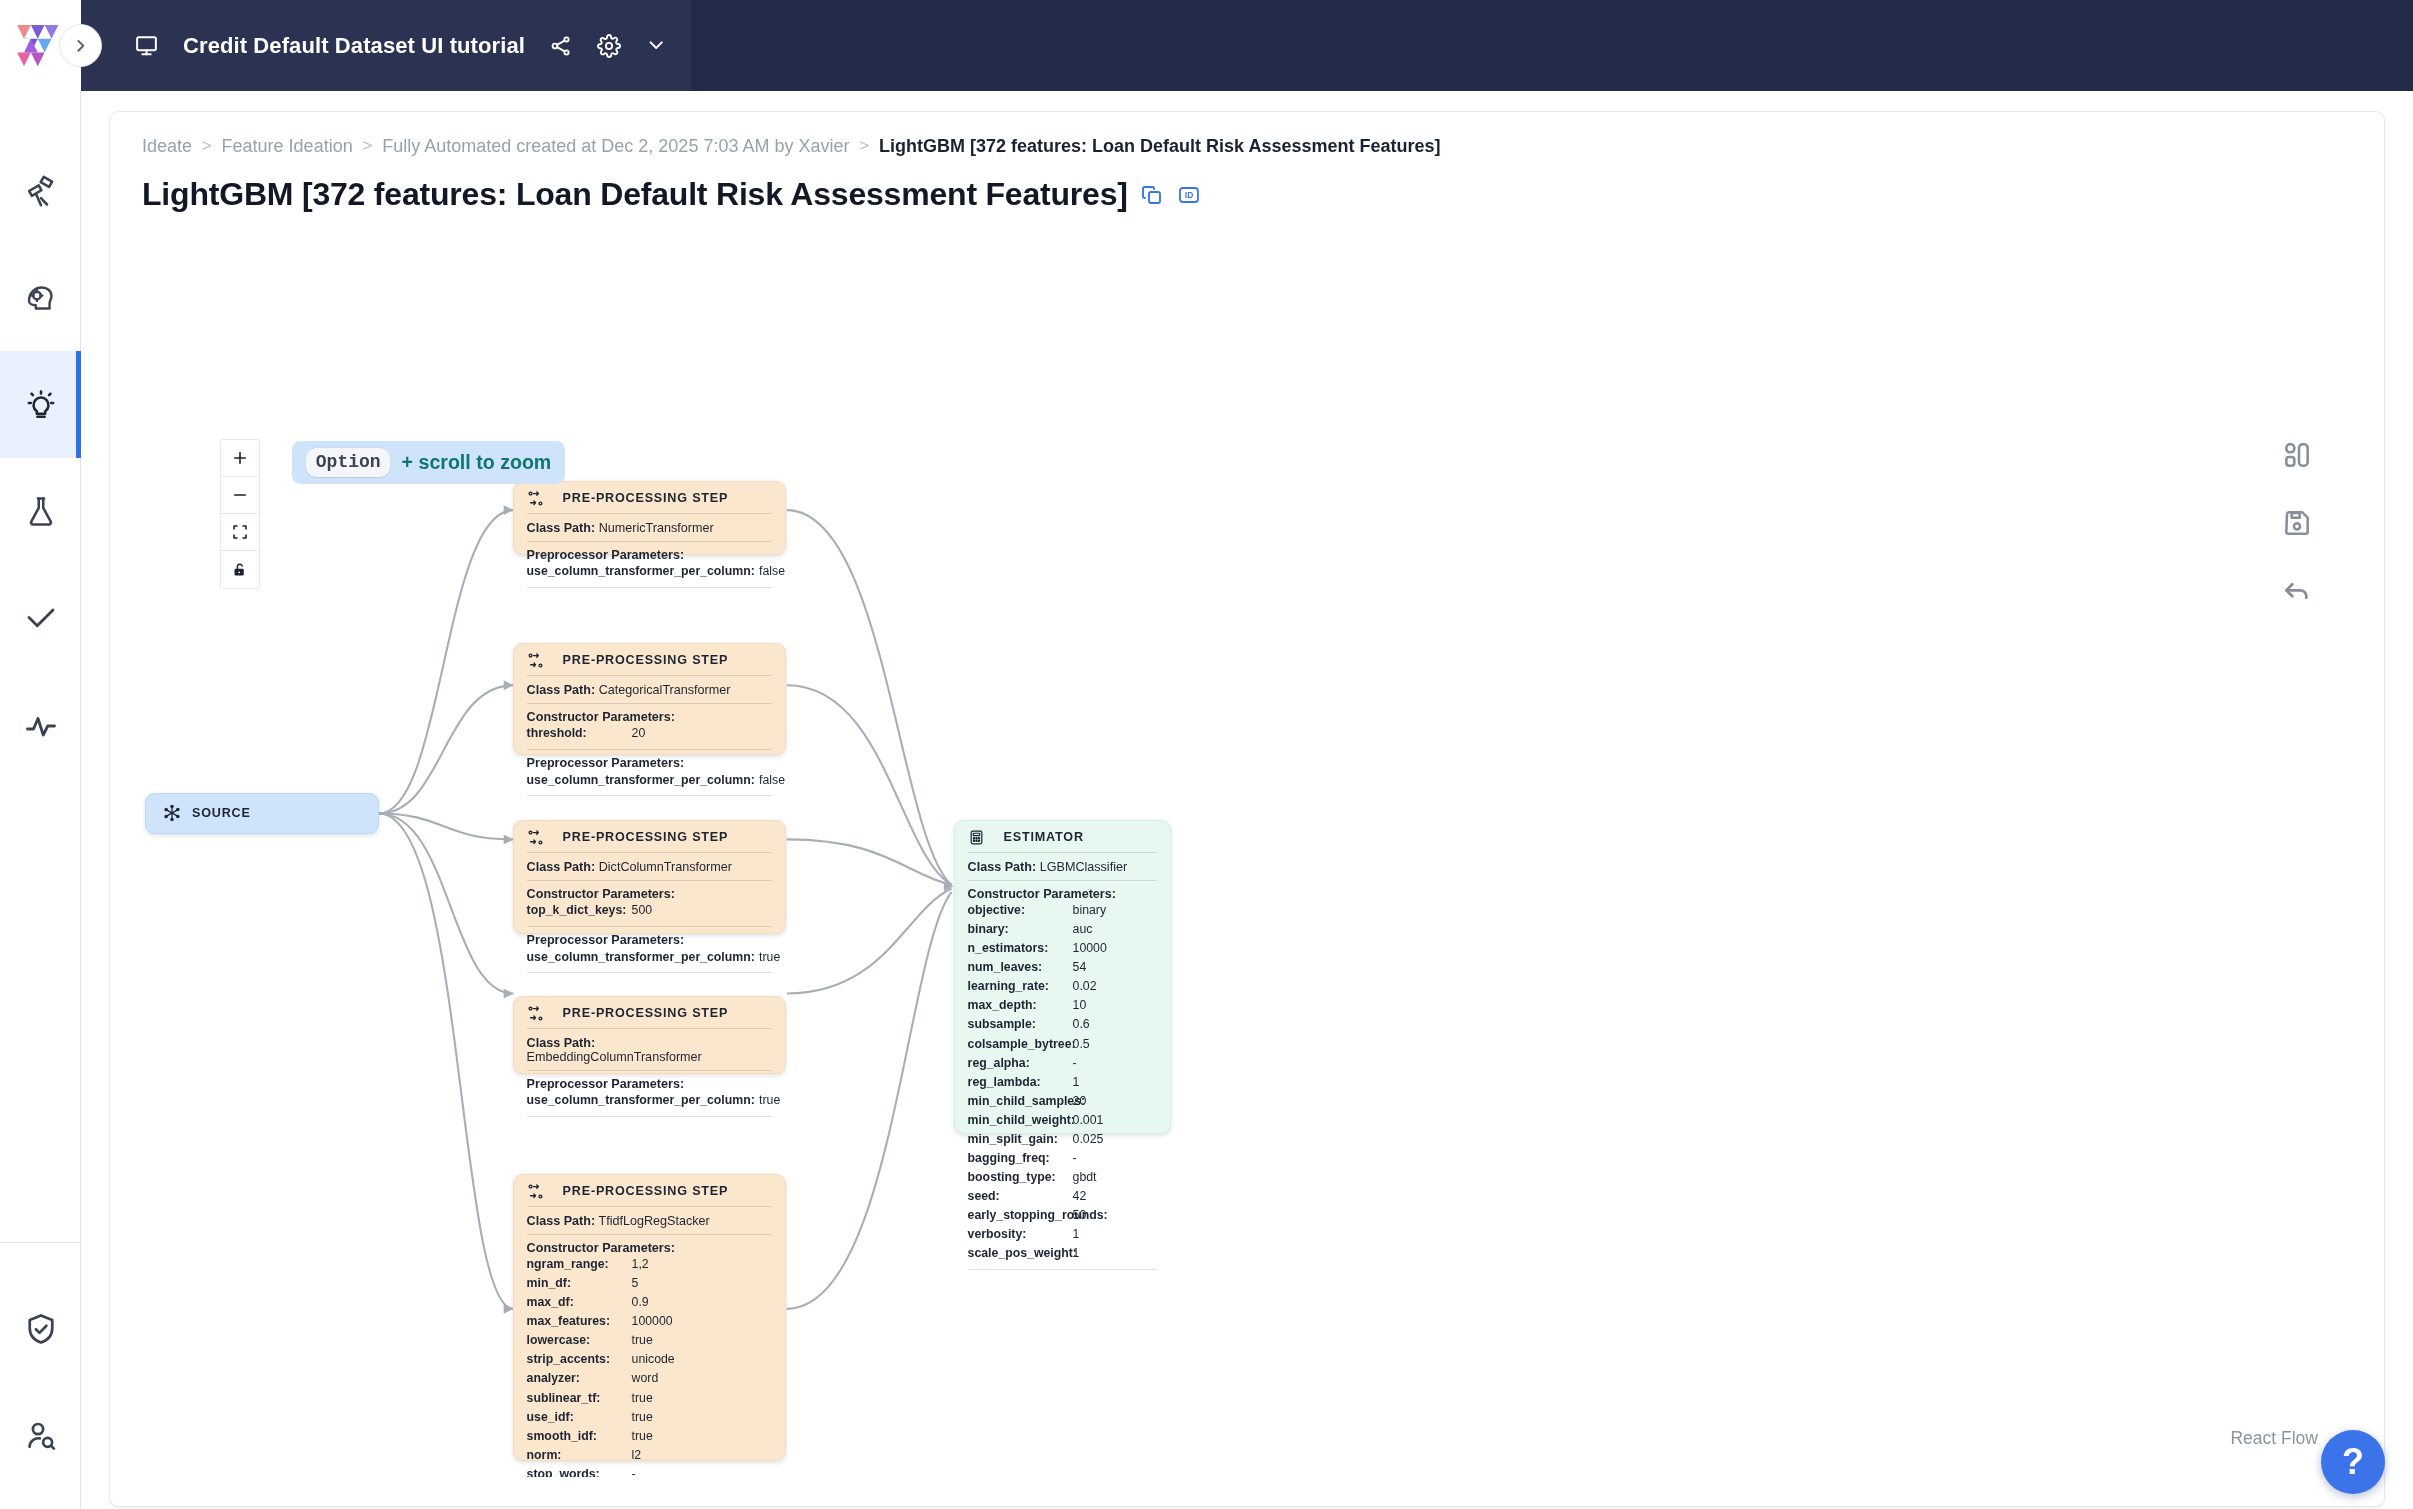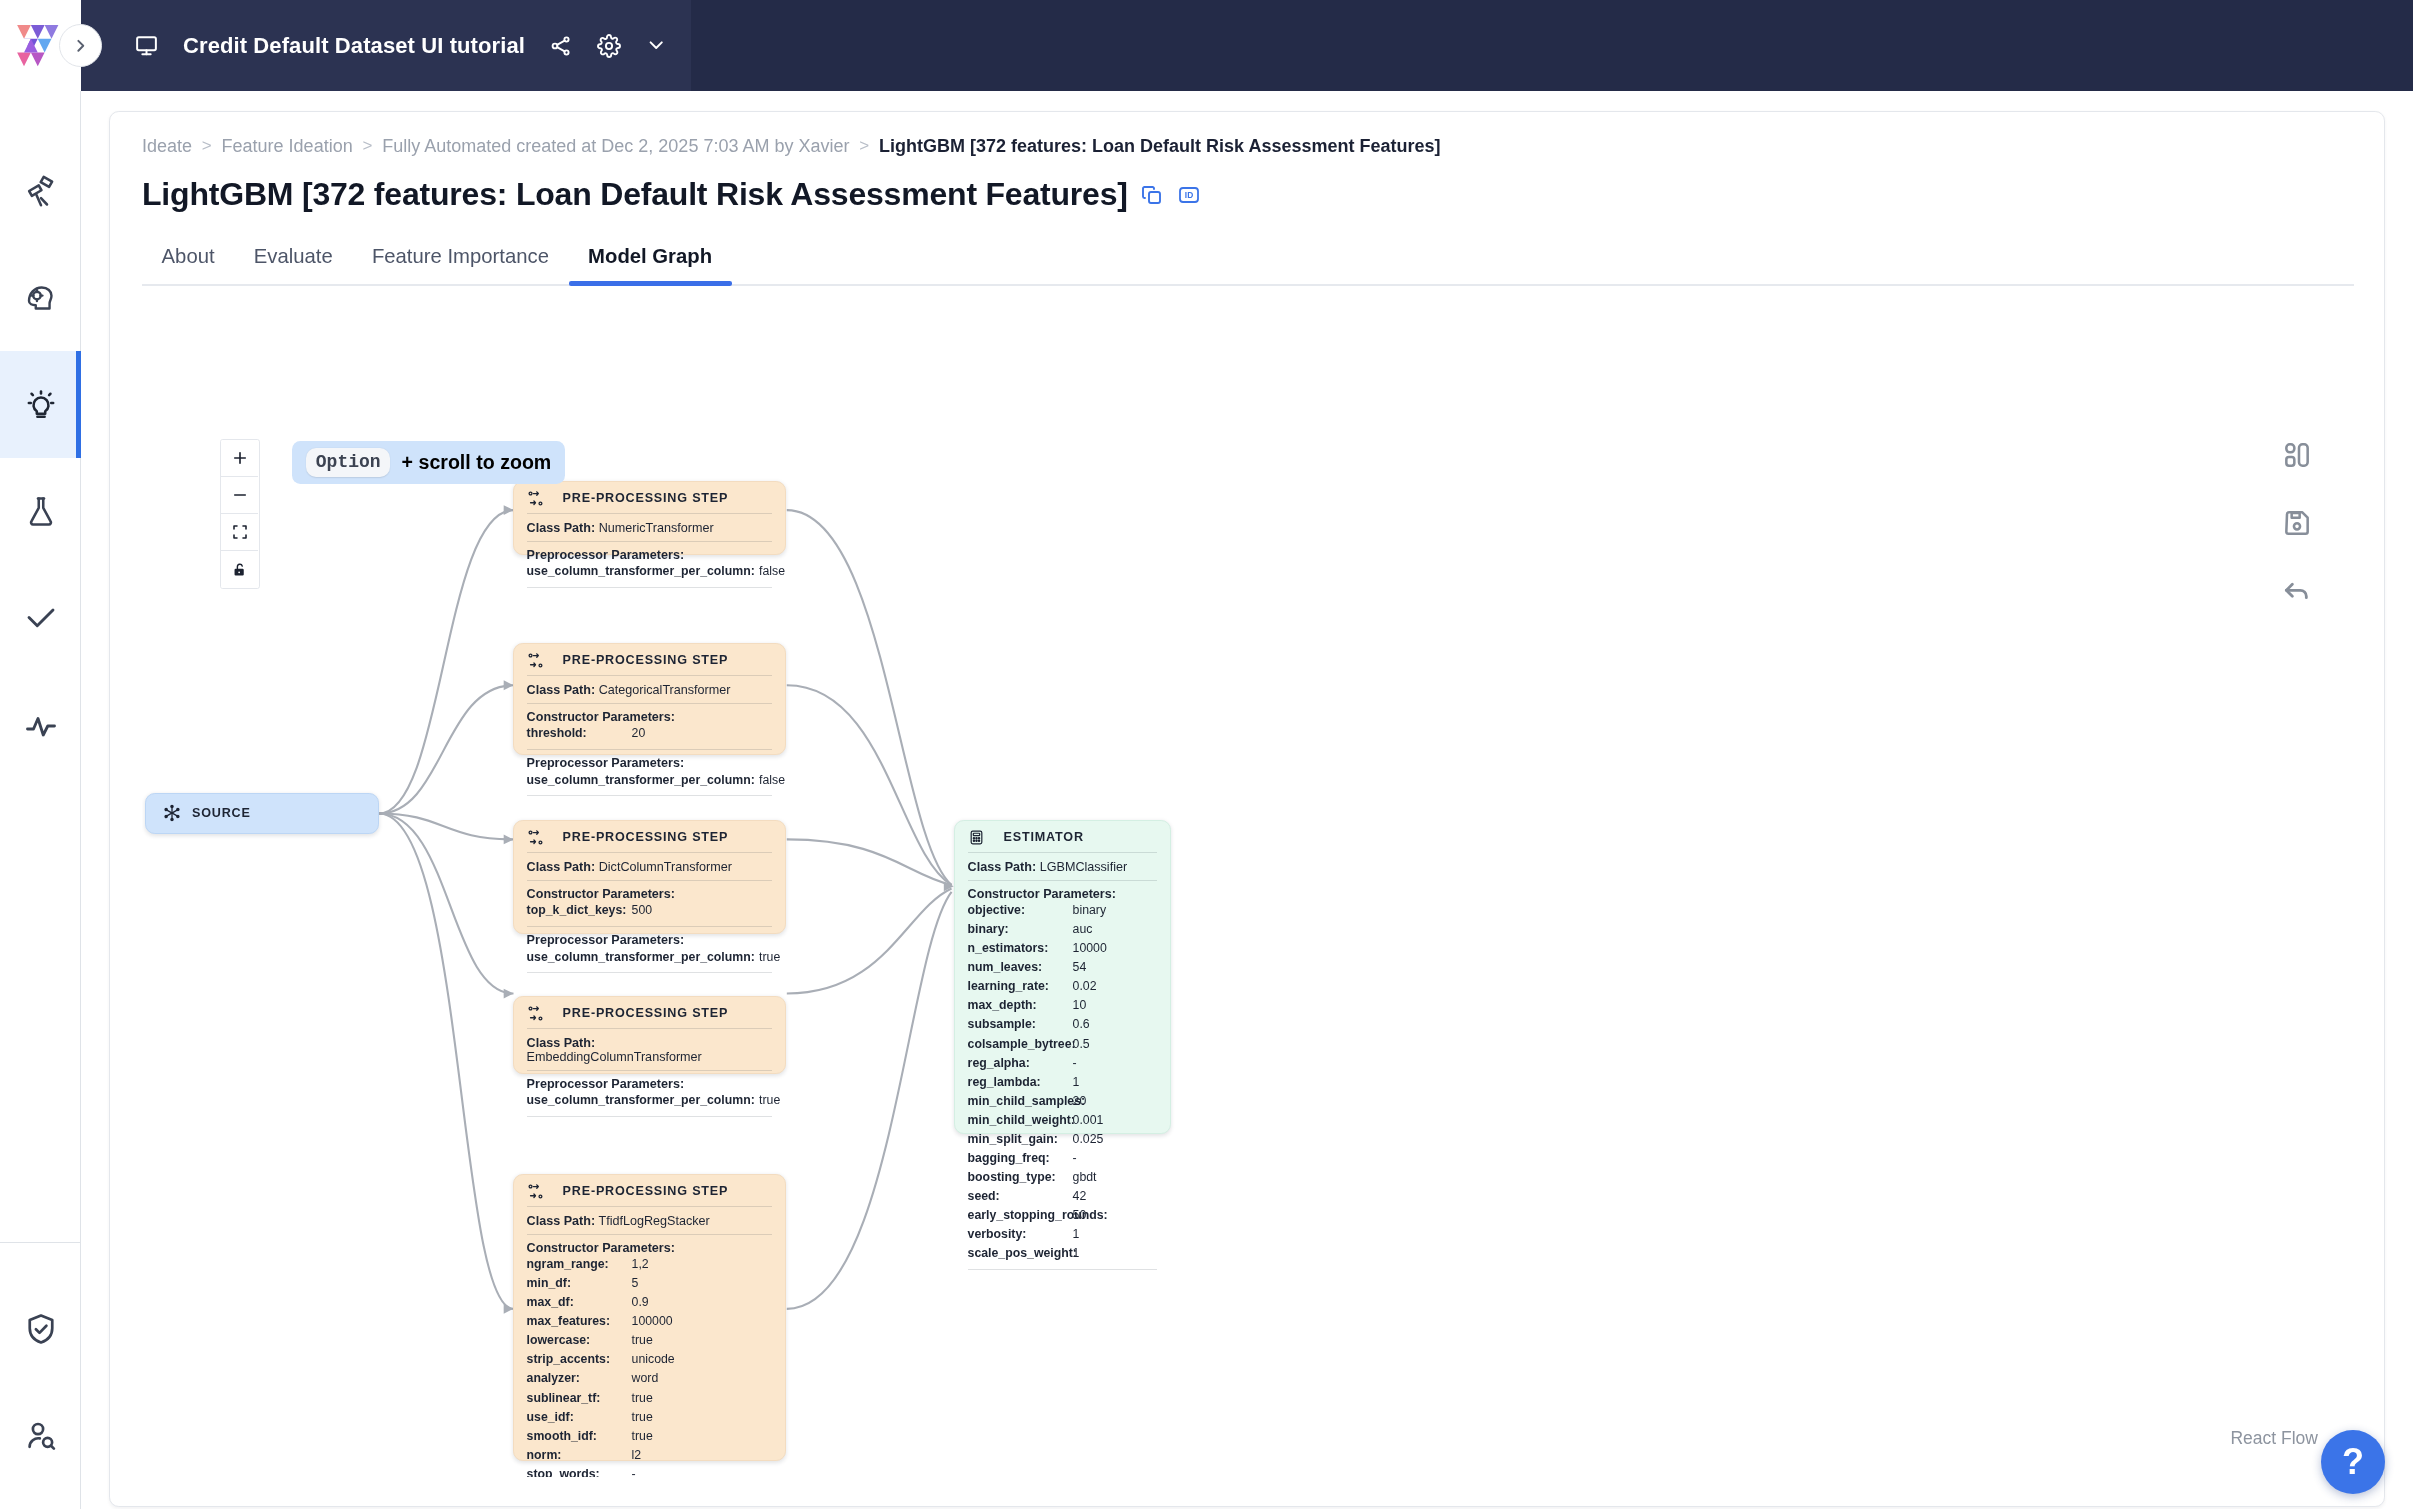--- a/index.html
+++ b/index.html
@@ -328,26 +328,20 @@
       <svg class="title-icon" viewBox="0 0 24 24" fill="none" stroke="#3b74e8" stroke-width="1.9" stroke-linecap="round" stroke-linejoin="round">
         <rect x="9" y="9" width="11" height="11" rx="2"></rect>
         <path d="M5 15H4.5A1.5 1.5 0 0 1 3 13.5V5.5A1.5 1.5 0 0 1 4.5 4h8A1.5 1.5 0 0 1 14 5.5V6"></path>
       </svg>
       <svg class="title-icon" viewBox="0 0 24 24" fill="none" stroke="#3b74e8" stroke-width="1.8" stroke-linecap="round" stroke-linejoin="round">
         <rect x="3" y="5" width="18" height="14" rx="3"></rect>
         <text x="12" y="15.4" font-size="8.4" font-weight="700" fill="#3b74e8" stroke="none" text-anchor="middle" font-family="Liberation Sans, sans-serif">ID</text>
       </svg>
     </div>
 
-    <div class="tabs">
-      <div class="tab">About</div>
-      <div class="tab">Evaluate</div>
-      <div class="tab">Feature Importance</div>
-      <div class="tab active">Model Graph</div>
-    </div>
 
     <div class="canvas">
       <svg class="flow-svg" viewBox="0 0 3156 1530" preserveAspectRatio="none">
         <g fill="none" stroke="#a9aeb6" stroke-width="3">
 
           <path d="M338 583 C 430 583, 430 150, 530 150"></path>
 
           <path d="M338 583 C 430 583, 430 400, 530 400"></path>
 
           <path d="M338 583 C 430 583, 430 620, 530 620"></path>
@@ -400,21 +394,21 @@
           <svg width="17" height="17" viewBox="0 0 24 24" fill="none" stroke="#1c2230" stroke-width="2" stroke-linecap="round" stroke-linejoin="round">
             <rect x="5" y="11" width="13" height="9.5" rx="1.6" fill="#1c2230" stroke="none"></rect>
             <circle cx="11.5" cy="16" r="1.3" fill="#fff" stroke="none"></circle>
             <path d="M9 11V8a3.5 3.5 0 0 1 6.9-.8"></path>
           </svg>
         </div>
       </div>
 
       <div style="position:absolute;left:150px;top:36px;background:#cfe3fb;border-radius:8.4px;padding:7.7px 14px;display:flex;align-items:center;gap:11.2px;z-index:12">
         <span class="kbd">Option</span>
-        <span style="font-size:19.6px;color:#000000;font-weight:700">+ scroll to zoom</span>
+        <span style="font-size:19.6px;color:#0f766e;font-weight:700">+ scroll to zoom</span>
       </div>
 
       <div style="position:absolute;right:41px;top:34px;display:flex;flex-direction:column;gap:36px;z-index:12">
         <svg class="righttool" viewBox="0 0 24 24" fill="none" stroke="#878e99" stroke-width="1.9" stroke-linejoin="round">
           <rect x="4" y="4" width="6" height="6" rx="2.6"></rect>
             <rect x="4" y="13.5" width="6" height="6.5" rx="2"></rect>
             <rect x="13.5" y="4" width="6.5" height="16" rx="2.6"></rect>
         </svg>
         <svg class="righttool" viewBox="0 0 24 24" fill="none" stroke="#878e99" stroke-width="1.9" stroke-linejoin="round">
           <path d="M4.5 5.5A1.5 1.5 0 0 1 6 4h10l4 4v10.5A1.5 1.5 0 0 1 18.5 20h-13A1.5 1.5 0 0 1 4 18.5z"></path>

